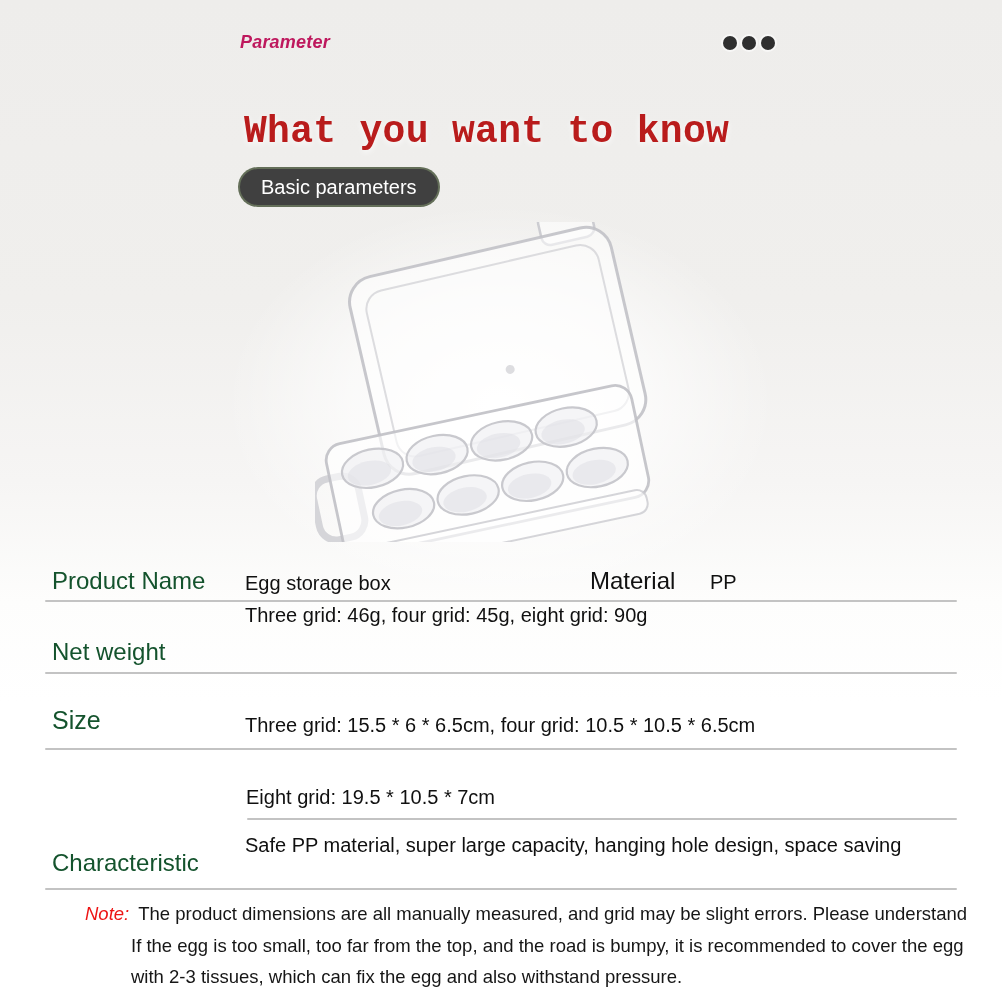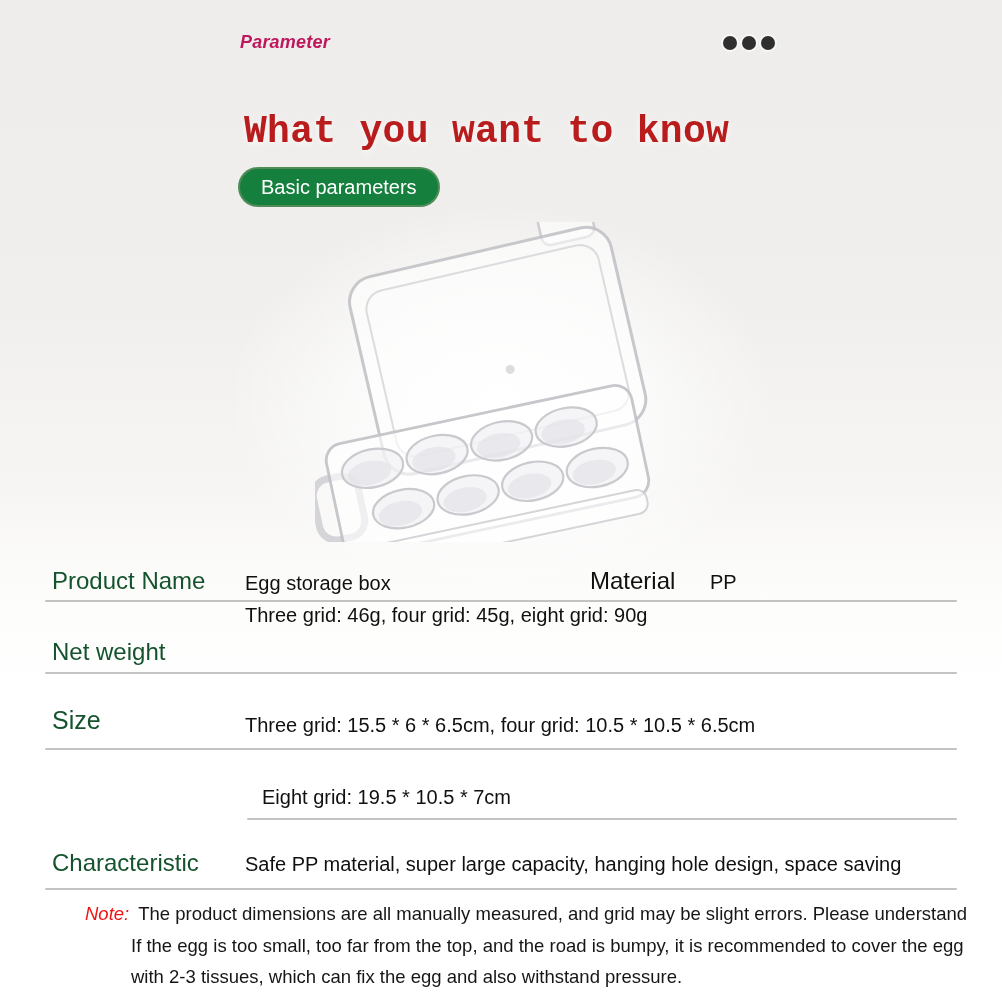--- a/index.html
+++ b/index.html
@@ -60,21 +60,21 @@
 <body>
 
 <div class="abs hdr-label">Parameter</div>
 <div class="abs dots">
   <span class="dot"></span>
   <span class="dot"></span>
   <span class="dot"></span>
 </div>
 
 <div class="abs title">What you want to know</div>
-<div class="abs badge" style="background: #15803d;">Basic parameters</div>
+<div class="abs badge" style="background: #404040;">Basic parameters</div>
 
 <div class="abs glow"></div>
 <svg class="abs product-svg" width="370" height="320" viewBox="0 0 370 320">
 
   <g transform="rotate(-13 190 125)">
     <rect x="250" y="4" width="54" height="32" rx="9" fill="rgba(255,255,255,0.55)" stroke="rgba(198,198,203,0.85)" stroke-width="2.5"></rect>
     <rect x="48" y="26" width="268" height="202" rx="26" fill="rgba(255,255,255,0.55)" stroke="rgba(193,193,198,0.9)" stroke-width="3"></rect>
     <rect x="63" y="42" width="238" height="170" rx="19" fill="none" stroke="rgba(206,206,211,0.7)" stroke-width="2"></rect>
     <circle cx="190" cy="148" r="4.5" fill="rgba(212,212,216,0.8)"></circle>
   </g>
@@ -119,22 +119,22 @@
 <div class="abs divider" style="left:45px; top:600px; width:912px;"></div>
 
 <div class="abs spec-label" style="top:638px;">Net weight</div>
 <div class="abs spec-value" style="left:245px; top:604px;">Three grid: 46g, four grid: 45g, eight grid: 90g</div>
 <div class="abs divider" style="left:45px; top:672px; width:912px;"></div>
 
 <div class="abs spec-label" style="top:706px; font-size:25px;">Size</div>
 <div class="abs spec-value" style="left:245px; top:714px;">Three grid: 15.5 * 6 * 6.5cm, four grid: 10.5 * 10.5 * 6.5cm</div>
 <div class="abs divider" style="left:45px; top:748px; width:912px;"></div>
 
-<div class="abs spec-value" style="left:262px; top:786px;">Eight grid: 19.5 * 10.5 * 7cm</div>
+<div class="abs spec-value" style="left:246px; top:786px;">Eight grid: 19.5 * 10.5 * 7cm</div>
 <div class="abs divider" style="left:247px; top:818px; width:710px;"></div>
 
 <div class="abs spec-label" style="top:849px;">Characteristic</div>
-<div class="abs spec-value" style="left:245px; top:853px;">Safe PP material, super large capacity, hanging hole design, space saving</div>
+<div class="abs spec-value" style="left:245px; top:834px;">Safe PP material, super large capacity, hanging hole design, space saving</div>
 <div class="abs divider" style="left:45px; top:888px; width:912px;"></div>
 
 <div class="abs note-line" style="left:85px; top:903px;"><span class="note-label" style="color: rgb(237, 21, 21);">Note:</span><span>The product dimensions are all manually measured, and grid may be slight errors. Please understand</span></div>
 <div class="abs note-line" style="left:131px; top:935px;">If the egg is too small, too far from the top, and the road is bumpy, it is recommended to cover the egg</div>
 <div class="abs note-line" style="left:131px; top:966px;">with 2-3 tissues, which can fix the egg and also withstand pressure.</div>
 
 </body></html>

